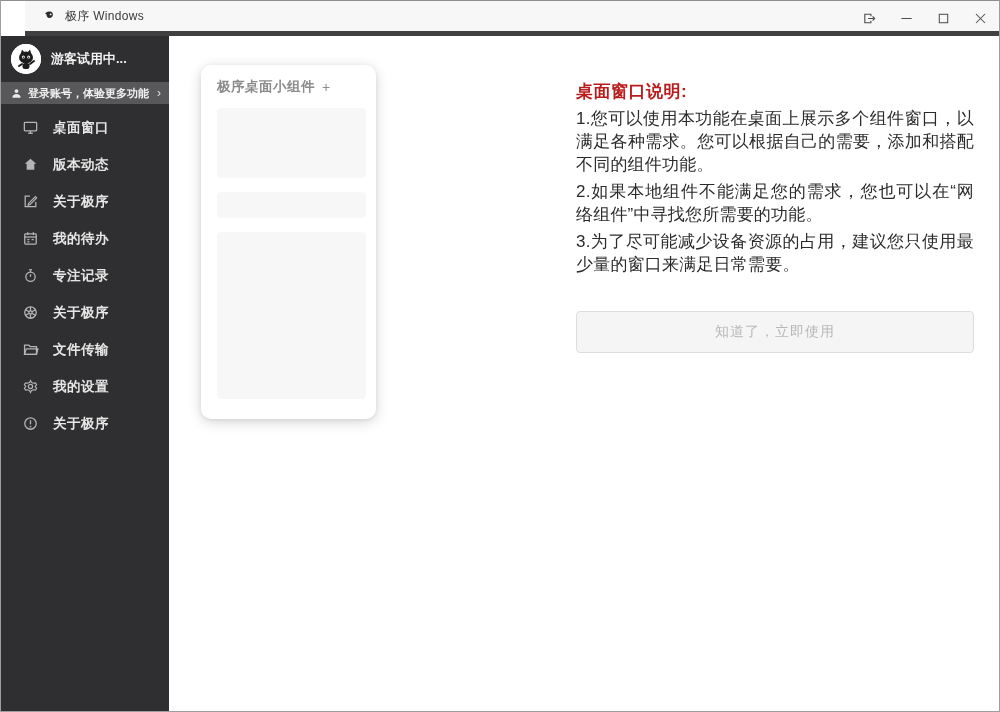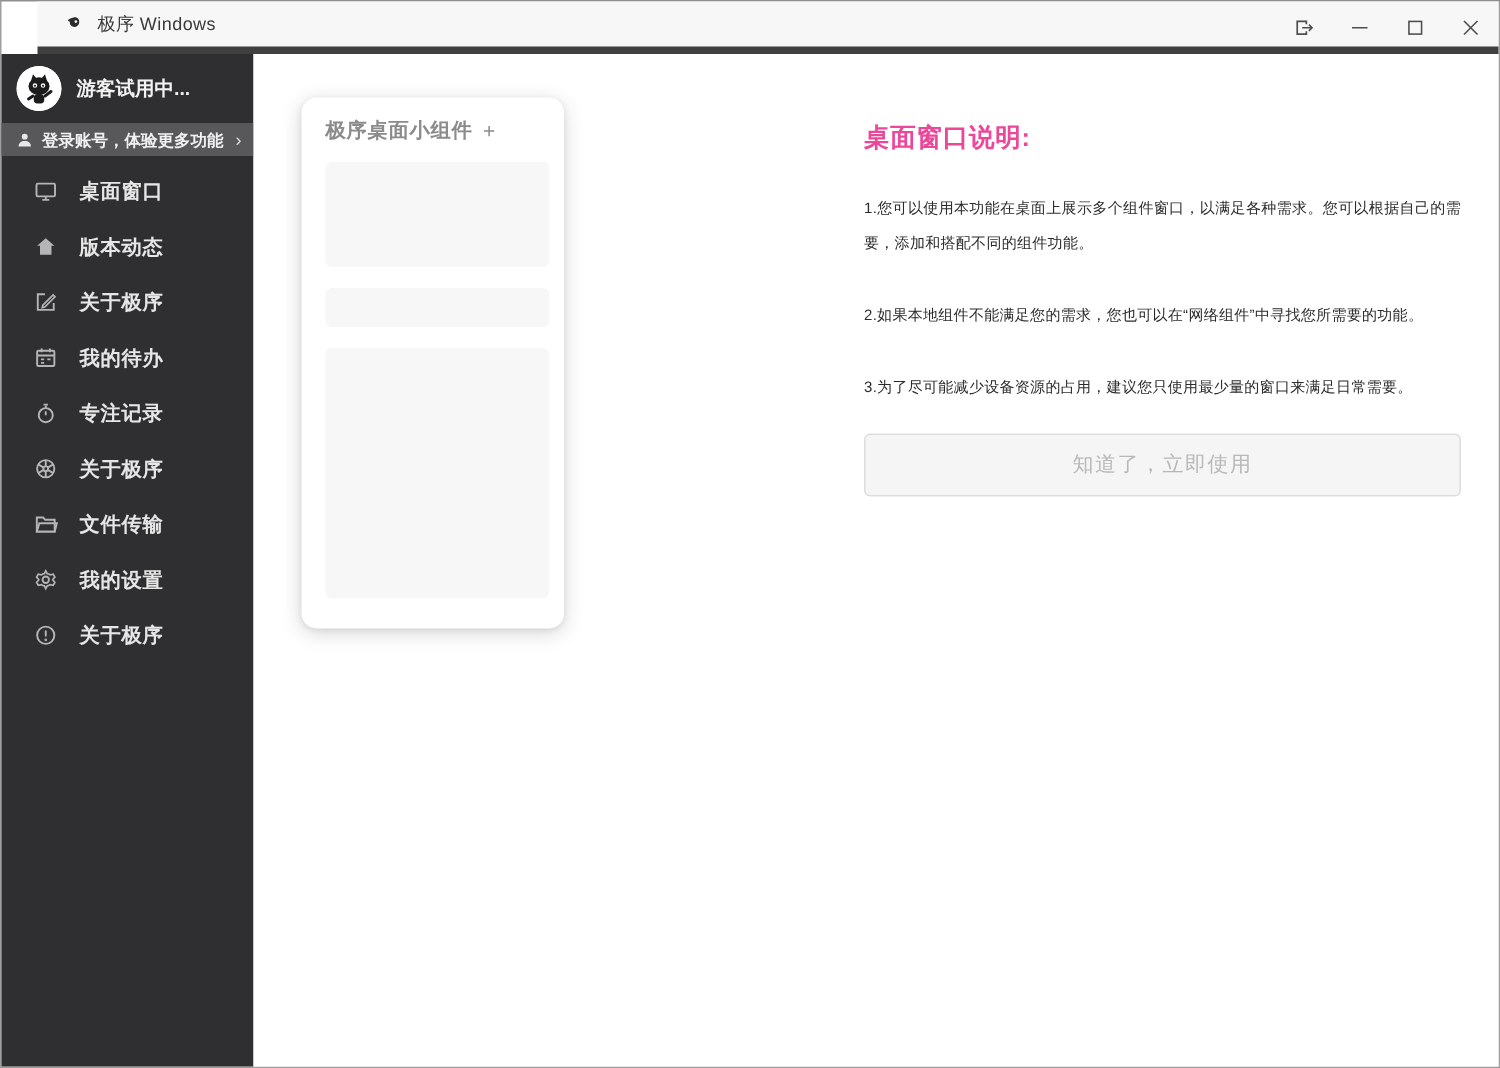--- a/index.html
+++ b/index.html
@@ -66,27 +66,27 @@
   .widget-title { font-size:13.5px; font-weight:bold; color:#8b8b8b; letter-spacing:0.5px; }
   .widget-add { font-size:14px; color:#8b8b8b; cursor:pointer; line-height:1; }
   .ph { background:#f7f7f8; border-radius:4px; margin-top:14px; width:149px; }
   .ph1 { height:70px; margin-top:12px; }
   .ph2 { height:26px; }
   .ph3 { height:167px; }
   
   .instructions {
     position:absolute; left:407px; top:44px; width:398px;
   }
-  .instructions-title { font-size:17px; font-weight:bold; color:#ec4899; letter-spacing:0.5px; }
+  .instructions-title { font-size:17px; font-weight:bold; color:#b91c1c; letter-spacing:0.5px; }
   .instructions p {
-    margin-top:25px; font-size:10px; line-height:23px; color:#2b2b2b;
+    margin-top:4px; font-size:17px; line-height:23px; color:#2b2b2b;
     text-align:justify; letter-spacing:0.2px;
   }
   .confirm-btn {
-    margin-top:19px; width:100%; height:42px;
+    margin-top:35px; width:100%; height:42px;
     background:#f5f5f6; border:1px solid #ddd; border-radius:4px;
     font-size:14px; color:#b8b8b8; cursor:pointer;
     font-family:inherit; letter-spacing:1px;
   }
 </style>
 </head>
 <body>
 
 <div class="window">
 

